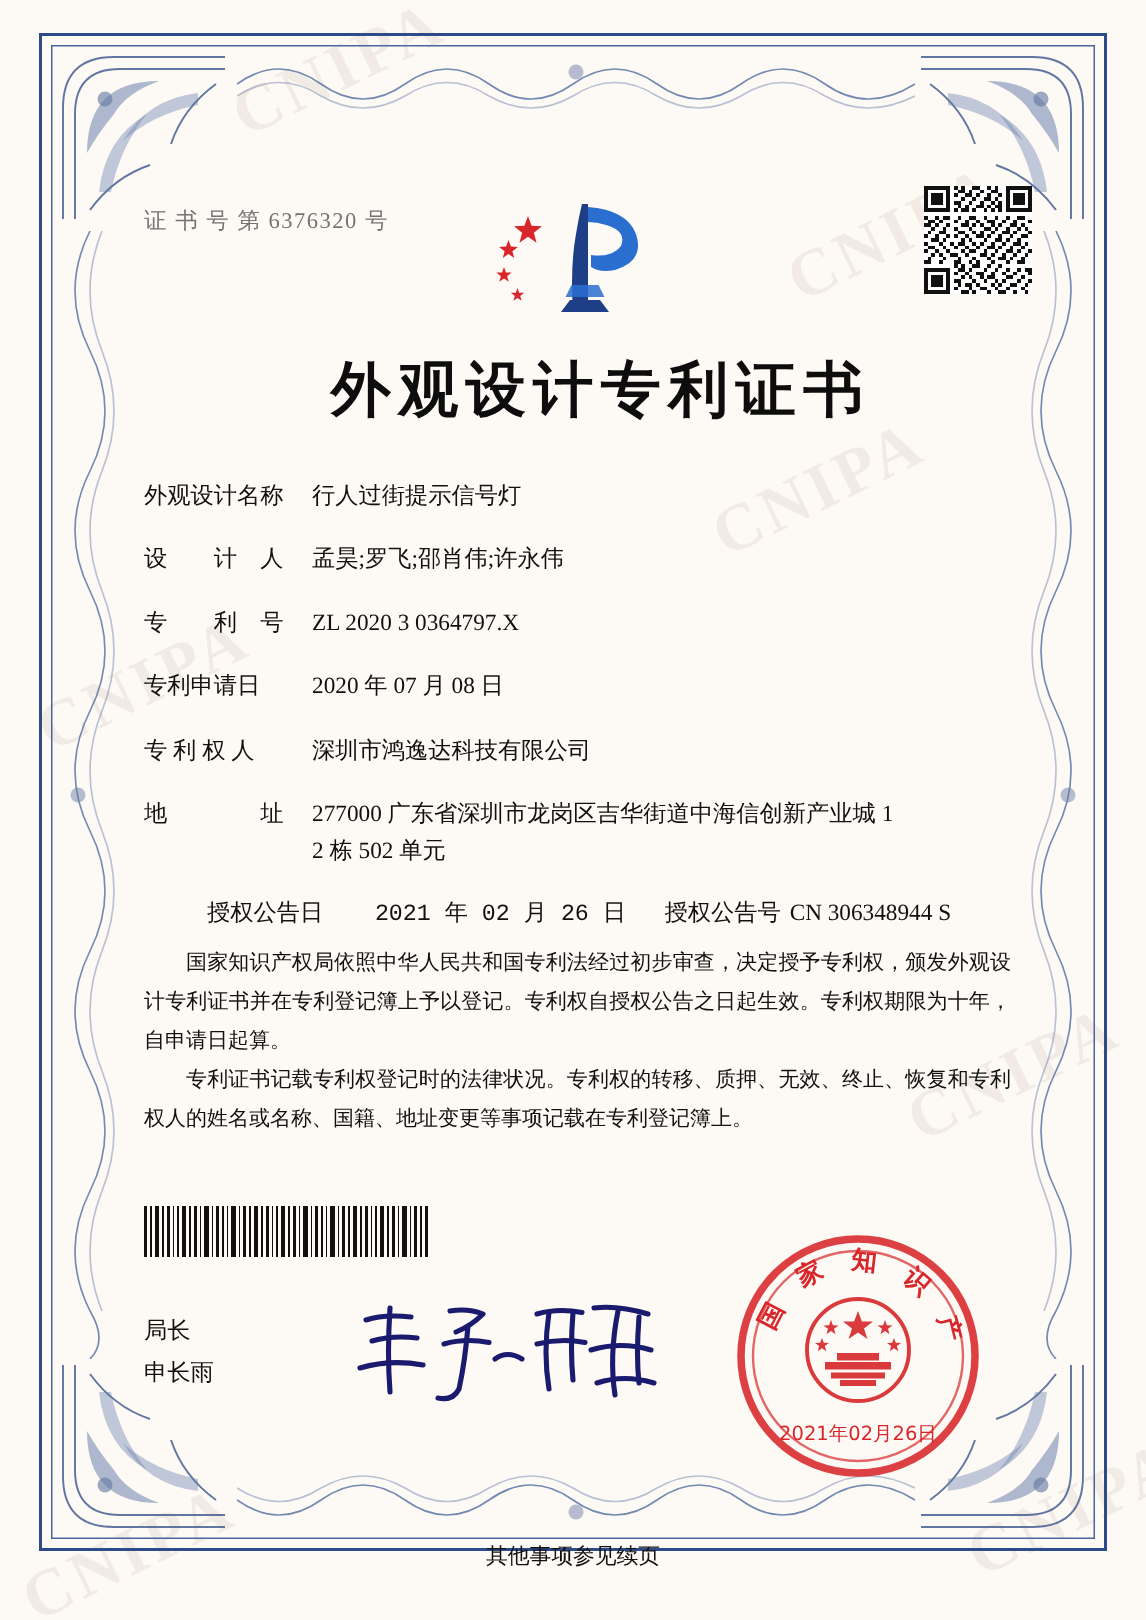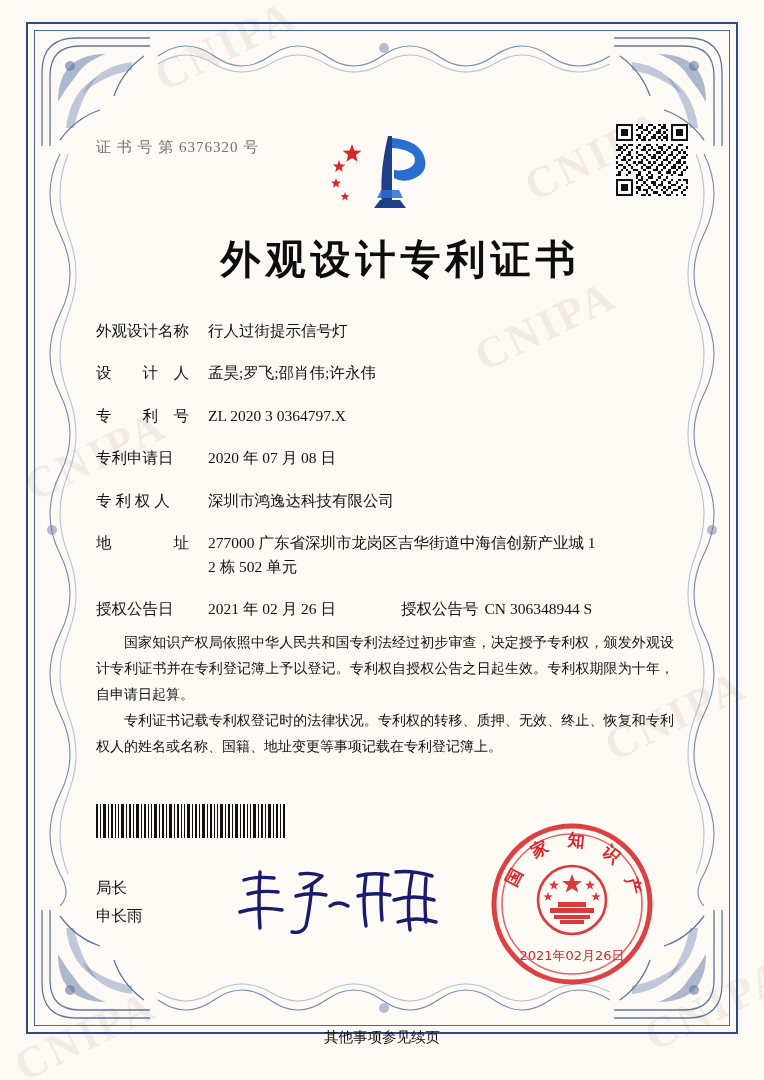--- a/index.html
+++ b/index.html
@@ -125,39 +125,40 @@
     top: 298px;
     width: 580px;
     font-size: 15.5px;
     color: #111;
   }
   .field-row {
     display: flex;
     align-items: flex-start;
     margin-bottom: 20px;
     line-height: 1.45;
+    justify-content: center;
   }
   .f-label {
     width: 112px;
     flex: 0 0 112px;
     letter-spacing: 0px;
     white-space: nowrap;
   }
   .f-value {
     flex: 1;
   }
   .addr-line2 {
     margin-left: 112px;
     margin-top: 2px;
     font-size: 15.5px;
   }
   .two-col {
     display: flex;
   }
-  .two-col .col-a { width: 305px; display: flex; }
+  .two-col .col-a { width: 305px; display: flex; font-family: Liberation Mono, monospace; }
   .two-col .col-b { display: flex; }
   .two-col .col-b .f-label { width: auto; flex: 0 0 auto; margin-right: 6px; }
 
   .para {
     position: absolute;
     left: 70px;
     width: 578px;
     font-size: 14px;
     line-height: 1.85;
     color: #111;

